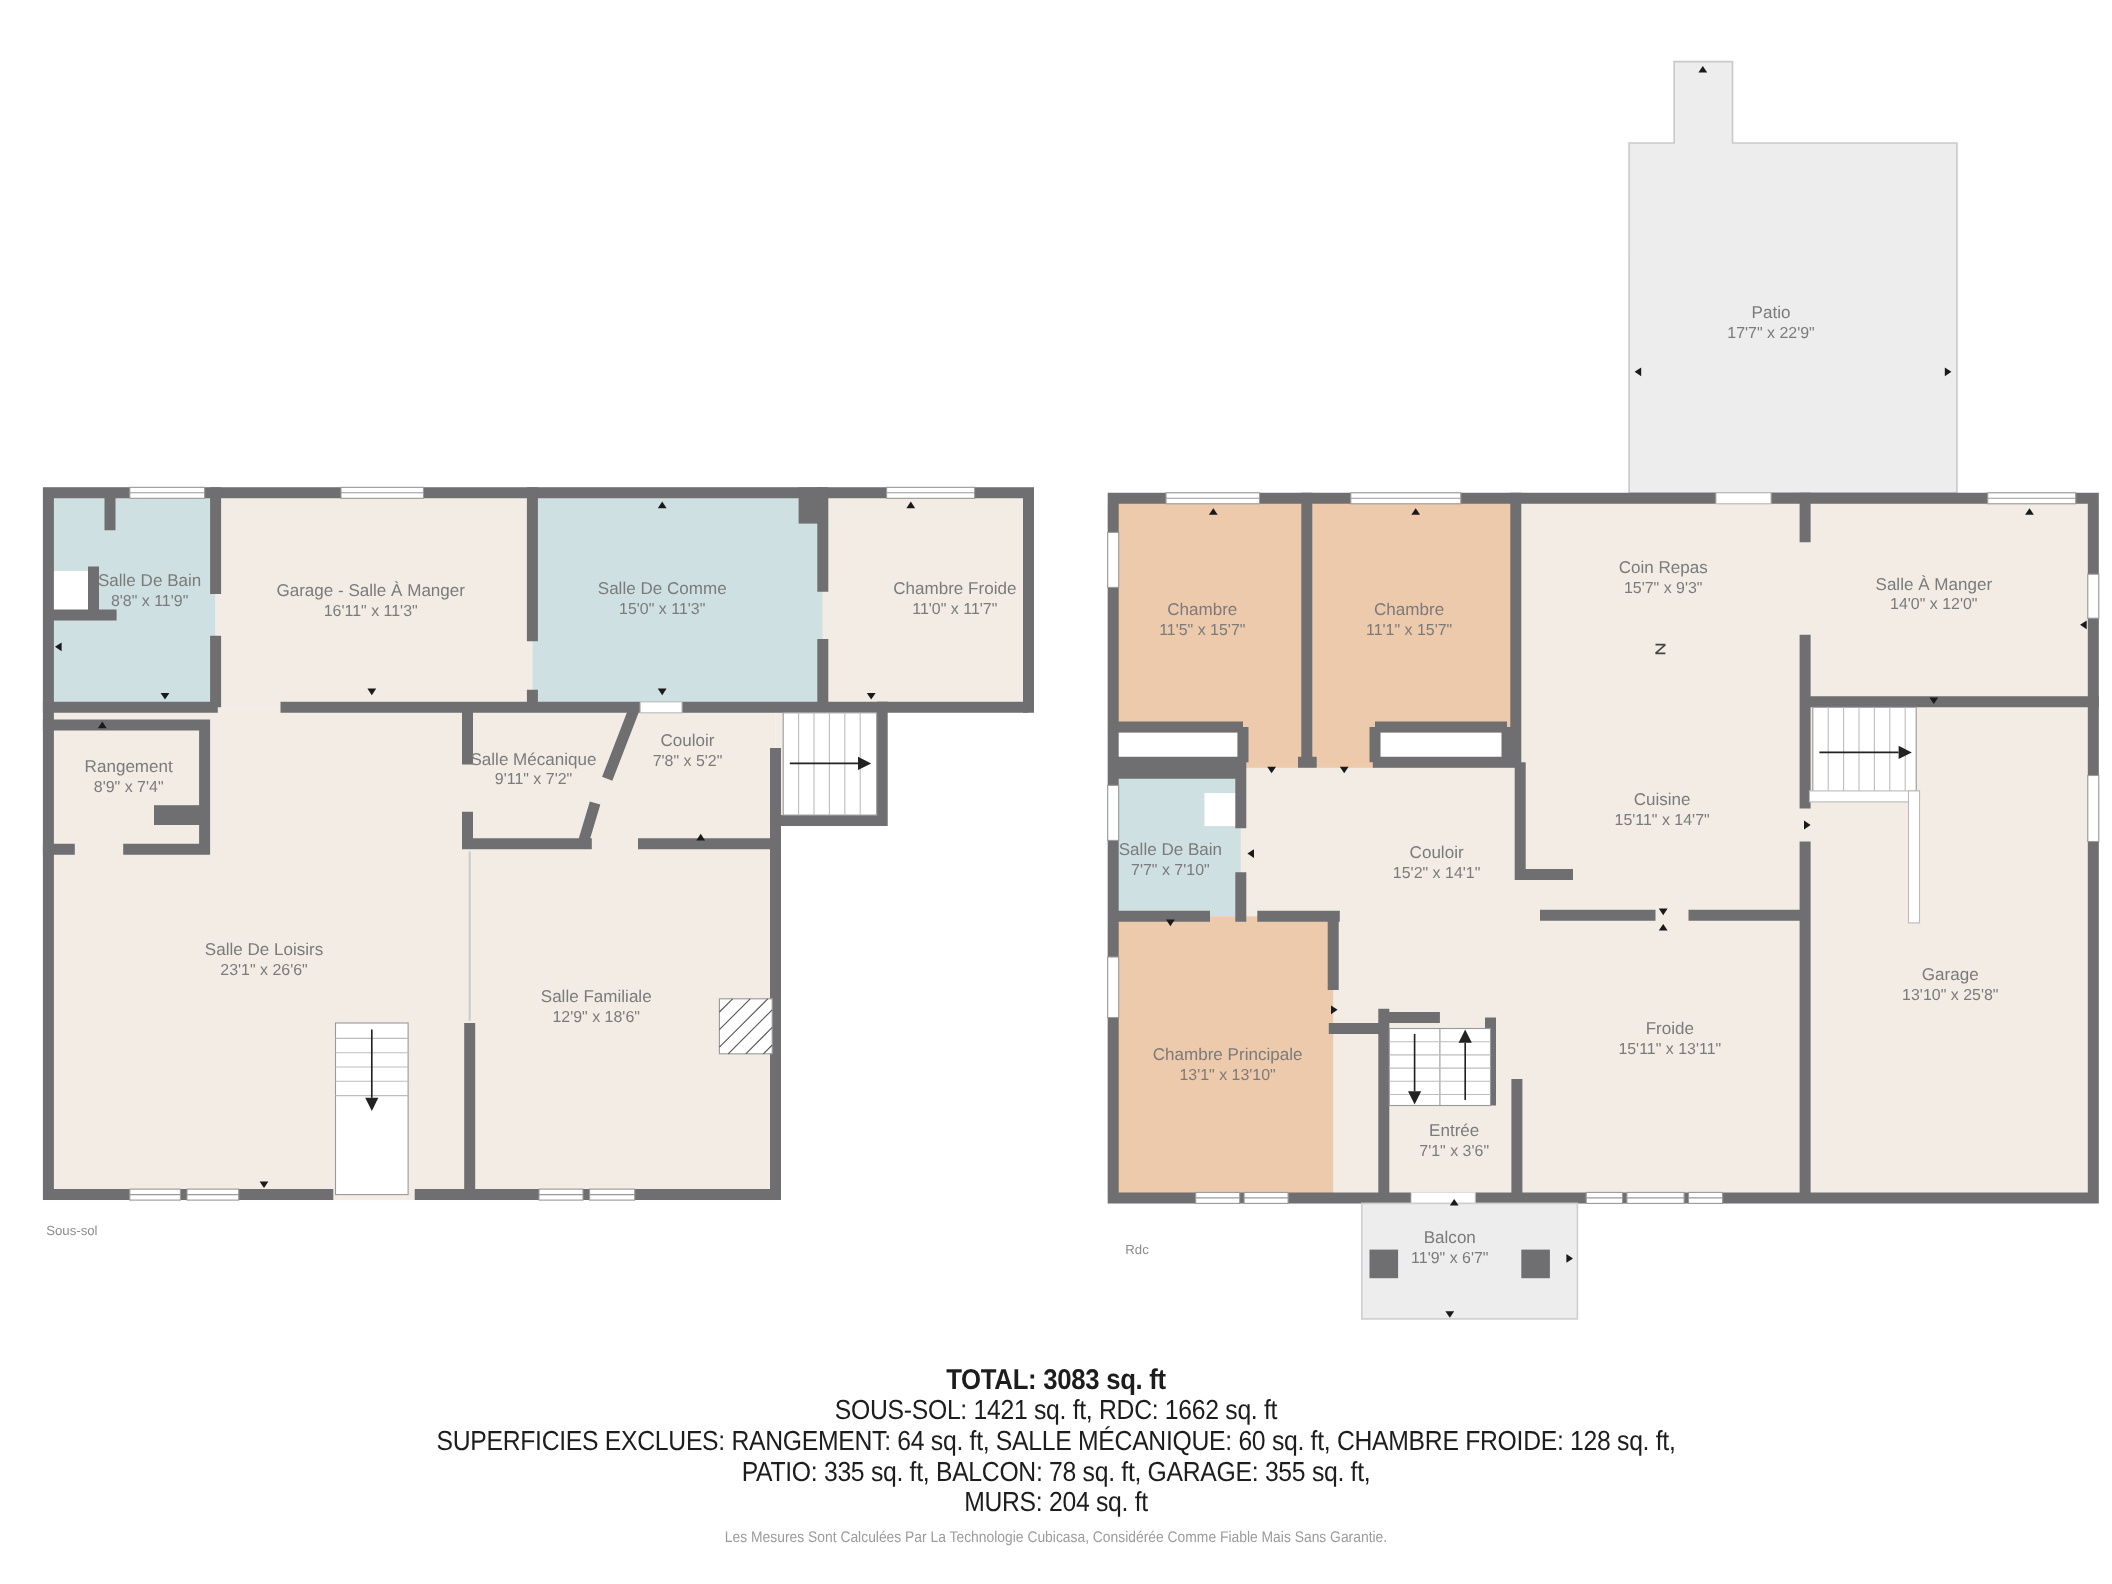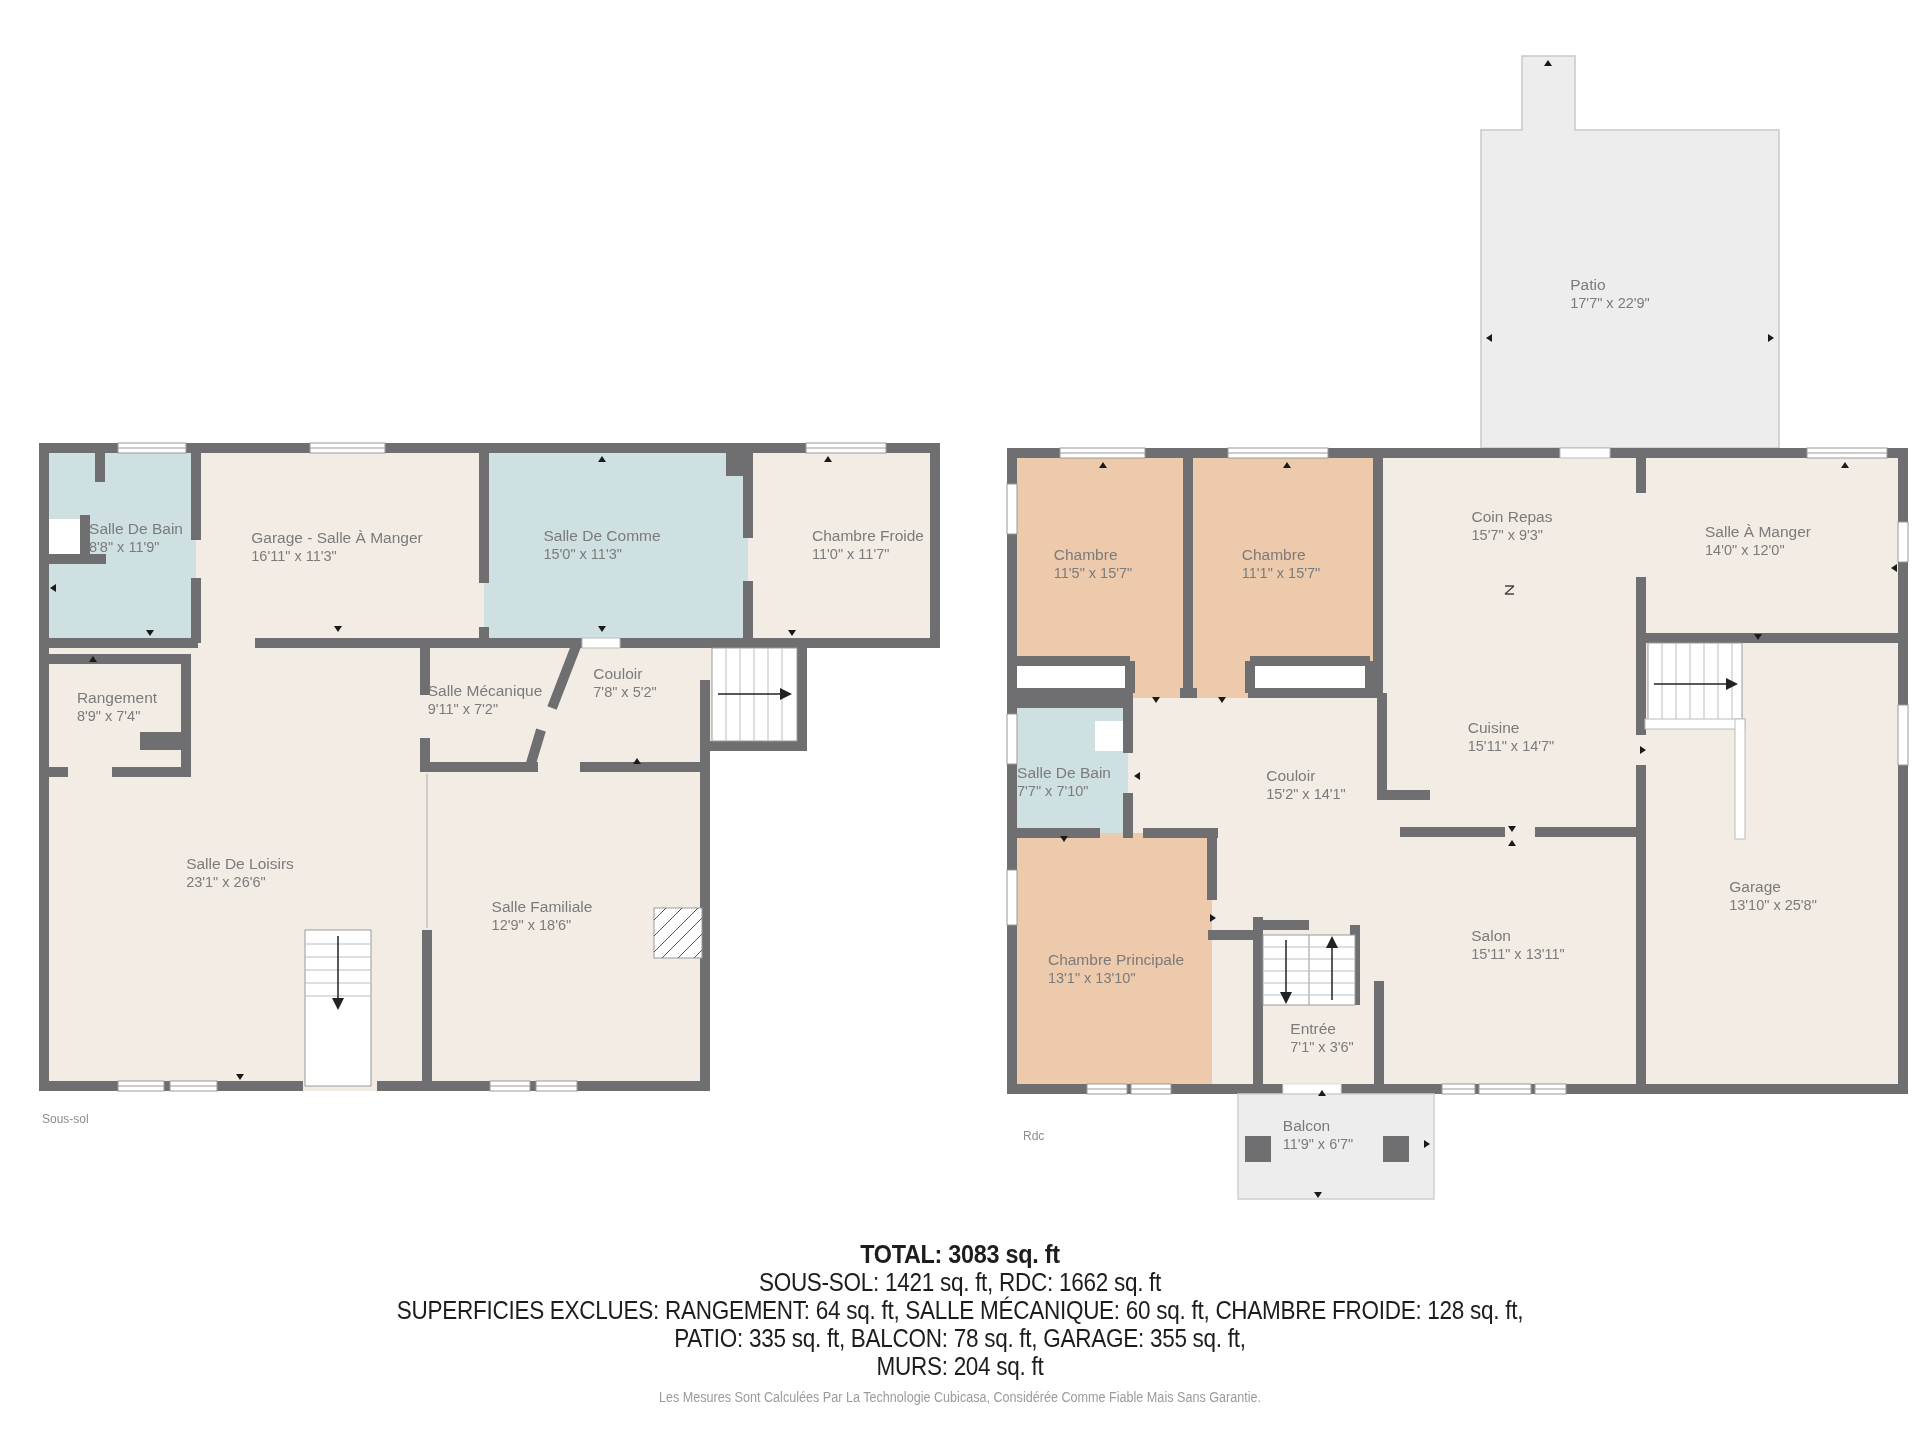--- a/index.html
+++ b/index.html
@@ -1,19 +1,19 @@
 <!DOCTYPE html>
 <html><head>
 <meta charset="utf-8">
 <style>
   html,body{margin:0;padding:0;background:#ffffff;}
   #page{position:relative;width:1920px;height:1440px;background:#ffffff;overflow:hidden;
         font-family:"Liberation Sans",sans-serif;}
   svg{position:absolute;}
-  .room-label{position:absolute;transform:translateX(-50%);text-align:left;
+  .room-label{position:absolute;transform:translateX(-50%);text-align:center;
               color:#7b7b7b;white-space:nowrap;pointer-events:none;}
   .room-name{font-size:15.5px;line-height:18px;}
   .room-dims{font-size:14.5px;line-height:18px;}
   .floor-label{position:absolute;font-size:12px;color:#8d8d8d;}
   #footer{position:absolute;top:1240px;left:0;width:1920px;text-align:center;color:#1d1d1d;
           transform:scaleX(0.9);transform-origin:50% 0;}
   .sum-line{font-size:25px;line-height:28px;letter-spacing:-0.3px;}
   .sum-total{font-size:26px;font-weight:700;}
   .disclaimer{margin-top:9px;font-size:14px;color:#9b9b9b;letter-spacing:0;}
 </style>
@@ -267,21 +267,21 @@
   </div>
   <div class="room-label" style="left:1511px;top:719px">
     <div class="room-name">Cuisine</div>
     <div class="room-dims">15'11" x 14'7"</div>
   </div>
   <div class="room-label" style="left:1116px;top:951px">
     <div class="room-name">Chambre Principale</div>
     <div class="room-dims">13'1" x 13'10"</div>
   </div>
   <div class="room-label" style="left:1518px;top:927px">
-    <div class="room-name">Salon</div>
+    <div class="room-name">Froide</div>
     <div class="room-dims">15'11" x 13'11"</div>
   </div>
   <div class="room-label" style="left:1773px;top:878px">
     <div class="room-name">Garage</div>
     <div class="room-dims">13'10" x 25'8"</div>
   </div>
   <div class="room-label" style="left:1322px;top:1020px">
     <div class="room-name">Entrée</div>
     <div class="room-dims">7'1" x 3'6"</div>
   </div>

